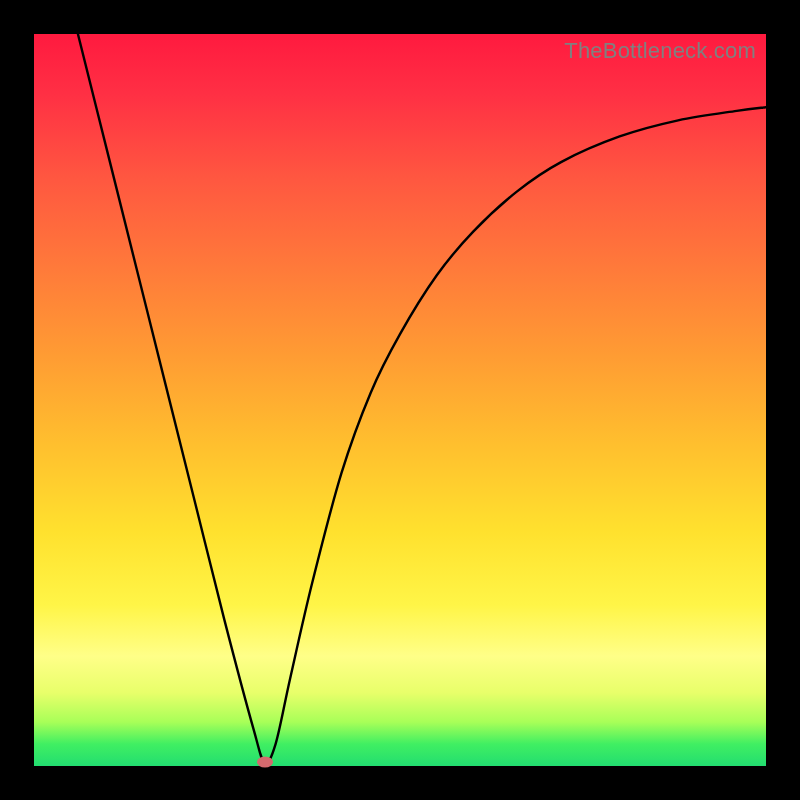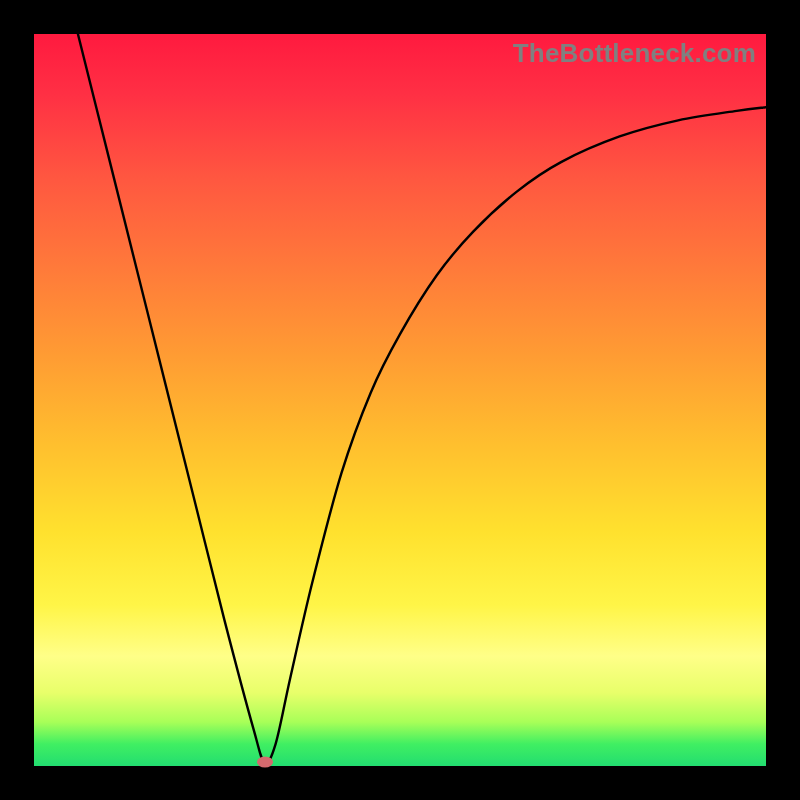--- a/index.html
+++ b/index.html
@@ -38,22 +38,22 @@
       #a8ff58 94%,
       #40ef62 97%,
       #22dd70 100%
     );
   }
   .watermark {
     position: absolute;
     top: 4px;
     right: 10px;
     color: #808080;
-    font-size: 26px;
-    font-weight: 700;
+    font-size: 22px;
+    font-weight: 400;
     letter-spacing: 0.2px;
     user-select: none;
   }
   svg.curve {
     position: absolute;
     left: 0;
     top: 0;
     width: 732px;
     height: 732px;
   }

